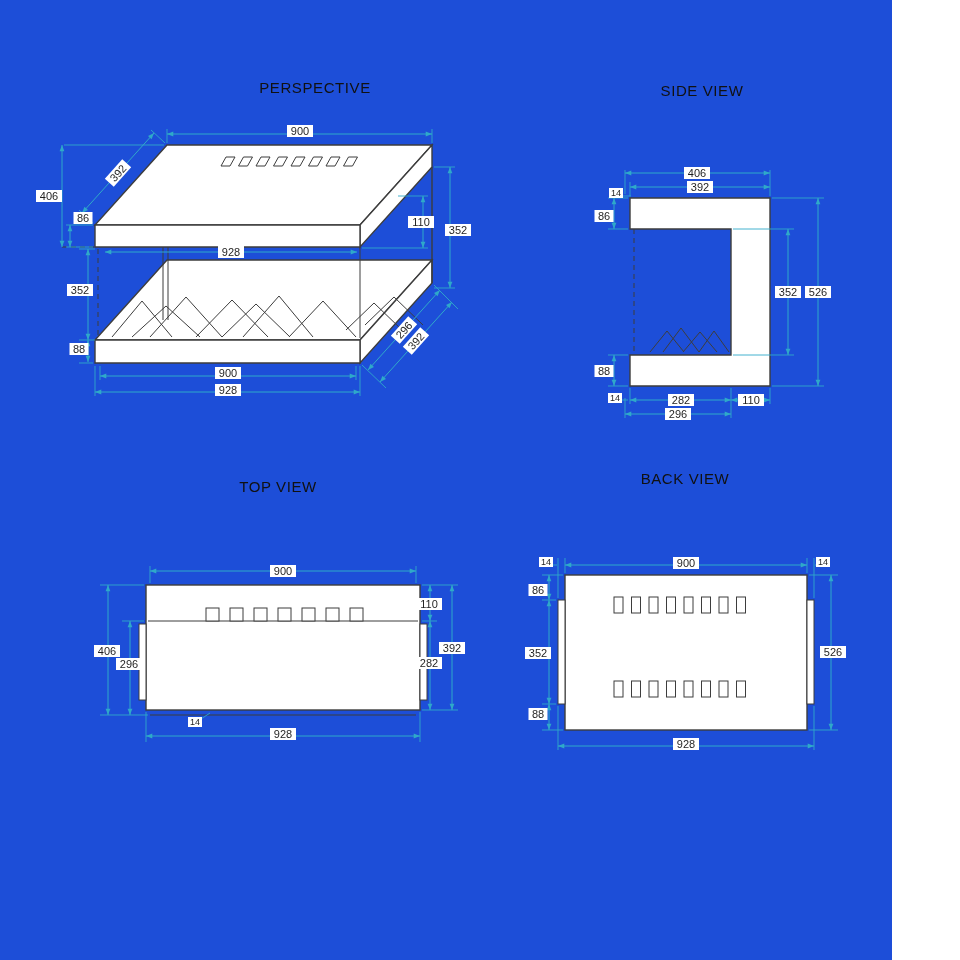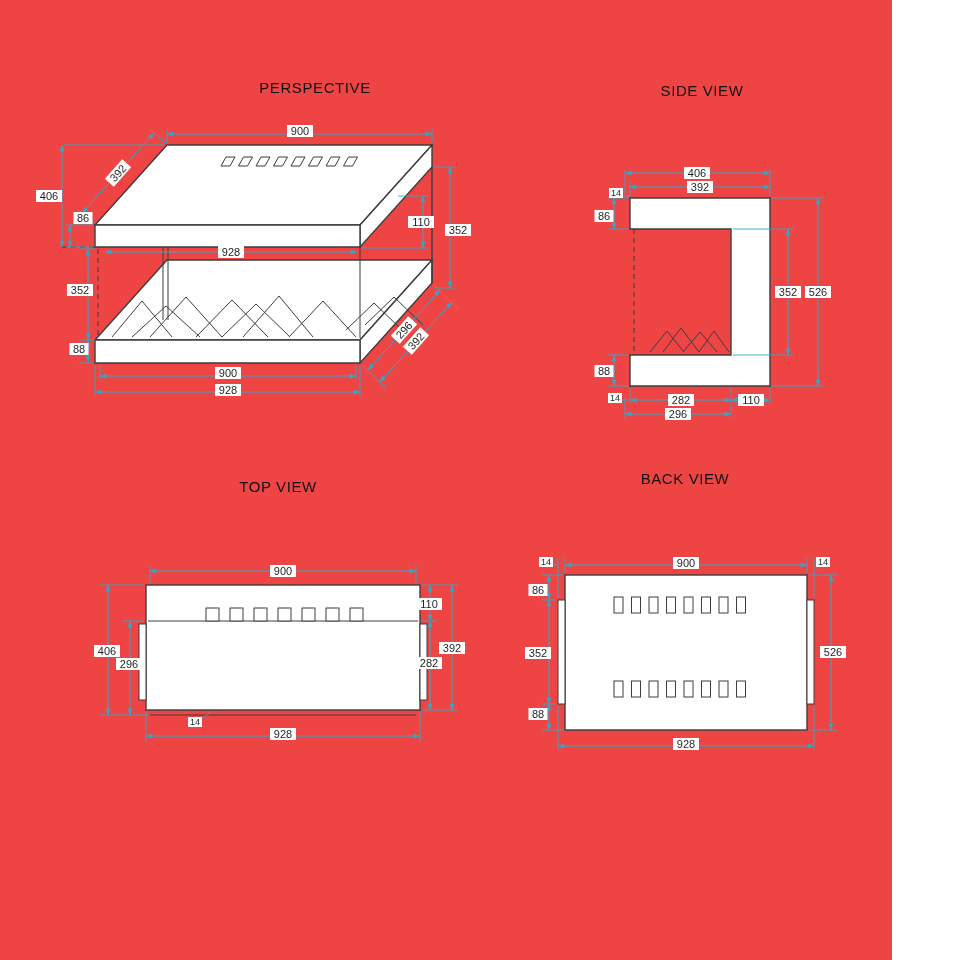--- a/index.html
+++ b/index.html
@@ -1,16 +1,16 @@
 <!DOCTYPE html>
 <html><head>
 <meta charset="utf-8">
 <style>
   html,body{margin:0;padding:0;background:#fff;}
-  #page{position:relative;width:892px;height:960px;background:#ef4444;overflow:hidden;
+  #page{position:relative;width:892px;height:960px;background:#1d4ed8;overflow:hidden;
         font-family:"Liberation Sans",sans-serif;}
   svg{display:block;}
   .outline{stroke:#3d3d3d;stroke-width:1.4;fill:none;stroke-linejoin:miter;}
   .face{stroke:#3d3d3d;stroke-width:1.4;fill:#ffffff;stroke-linejoin:miter;}
   .thin{stroke:#3d3d3d;stroke-width:1;fill:none;}
   .thinf{stroke:#3d3d3d;stroke-width:1;fill:#ffffff;}
   .dash{stroke:#3d3d3d;stroke-width:1;fill:none;stroke-dasharray:5 4;}
   .dim{stroke:#2fa9c9;stroke-width:1;fill:none;}
   .ext{stroke:#2fa9c9;stroke-width:0.9;fill:none;}
   .t{font-family:"Liberation Sans",sans-serif;font-size:11px;fill:#1f1f1f;text-anchor:middle;}

